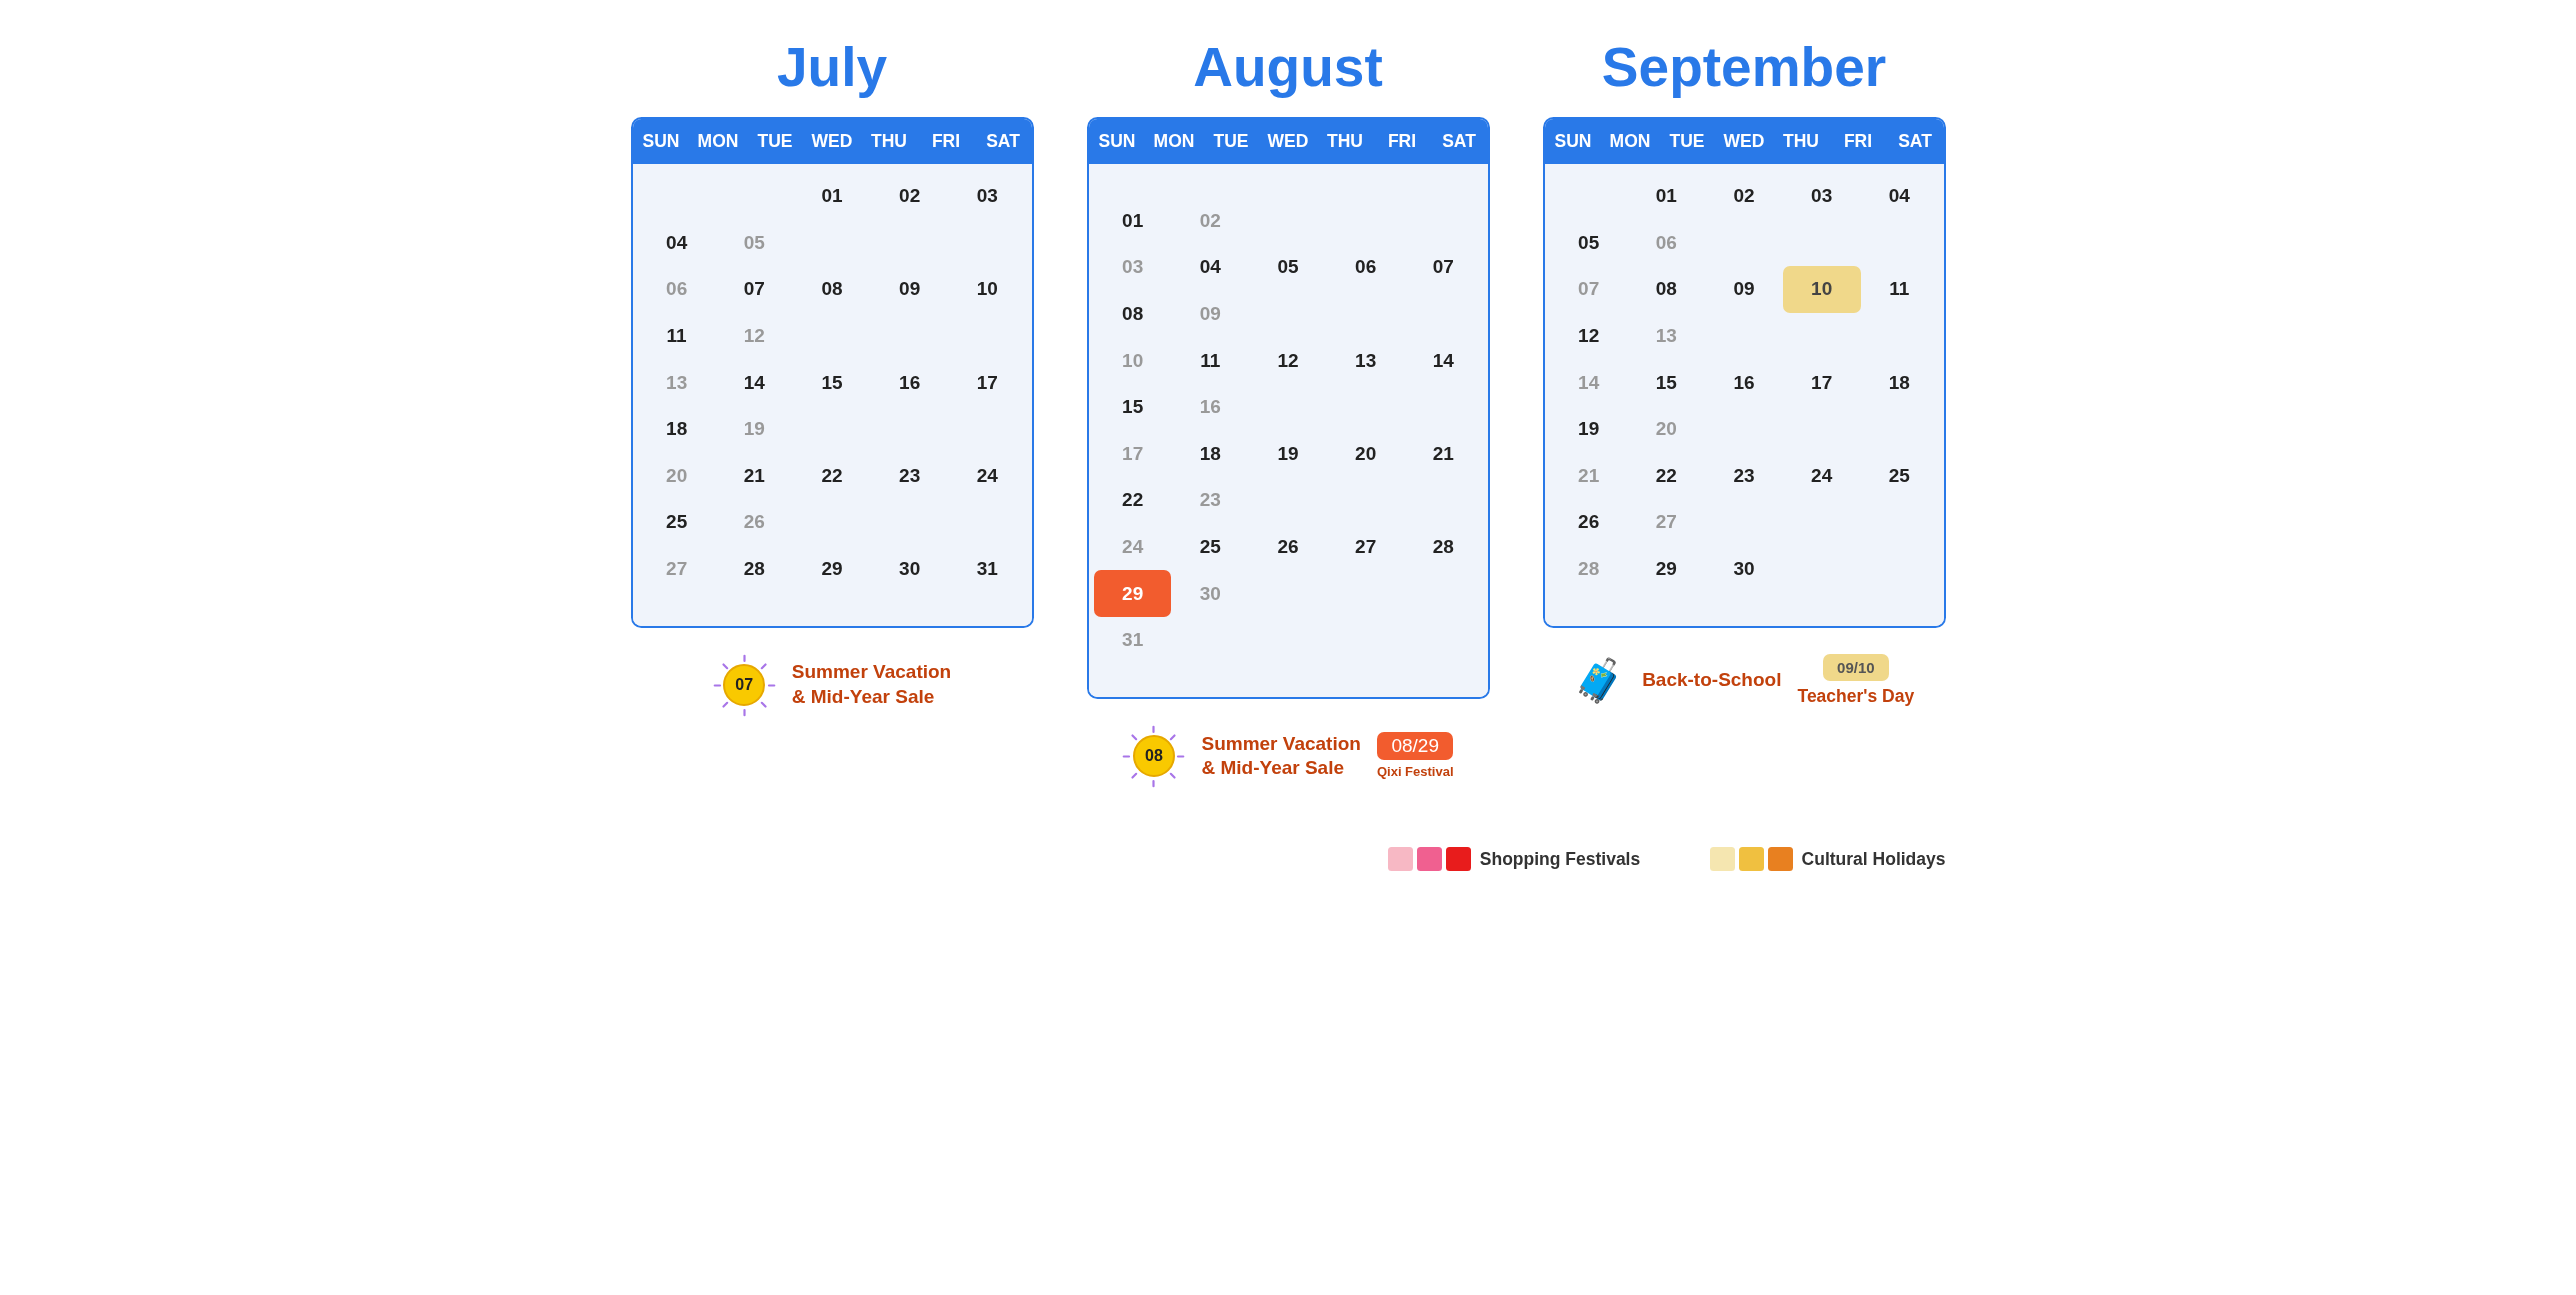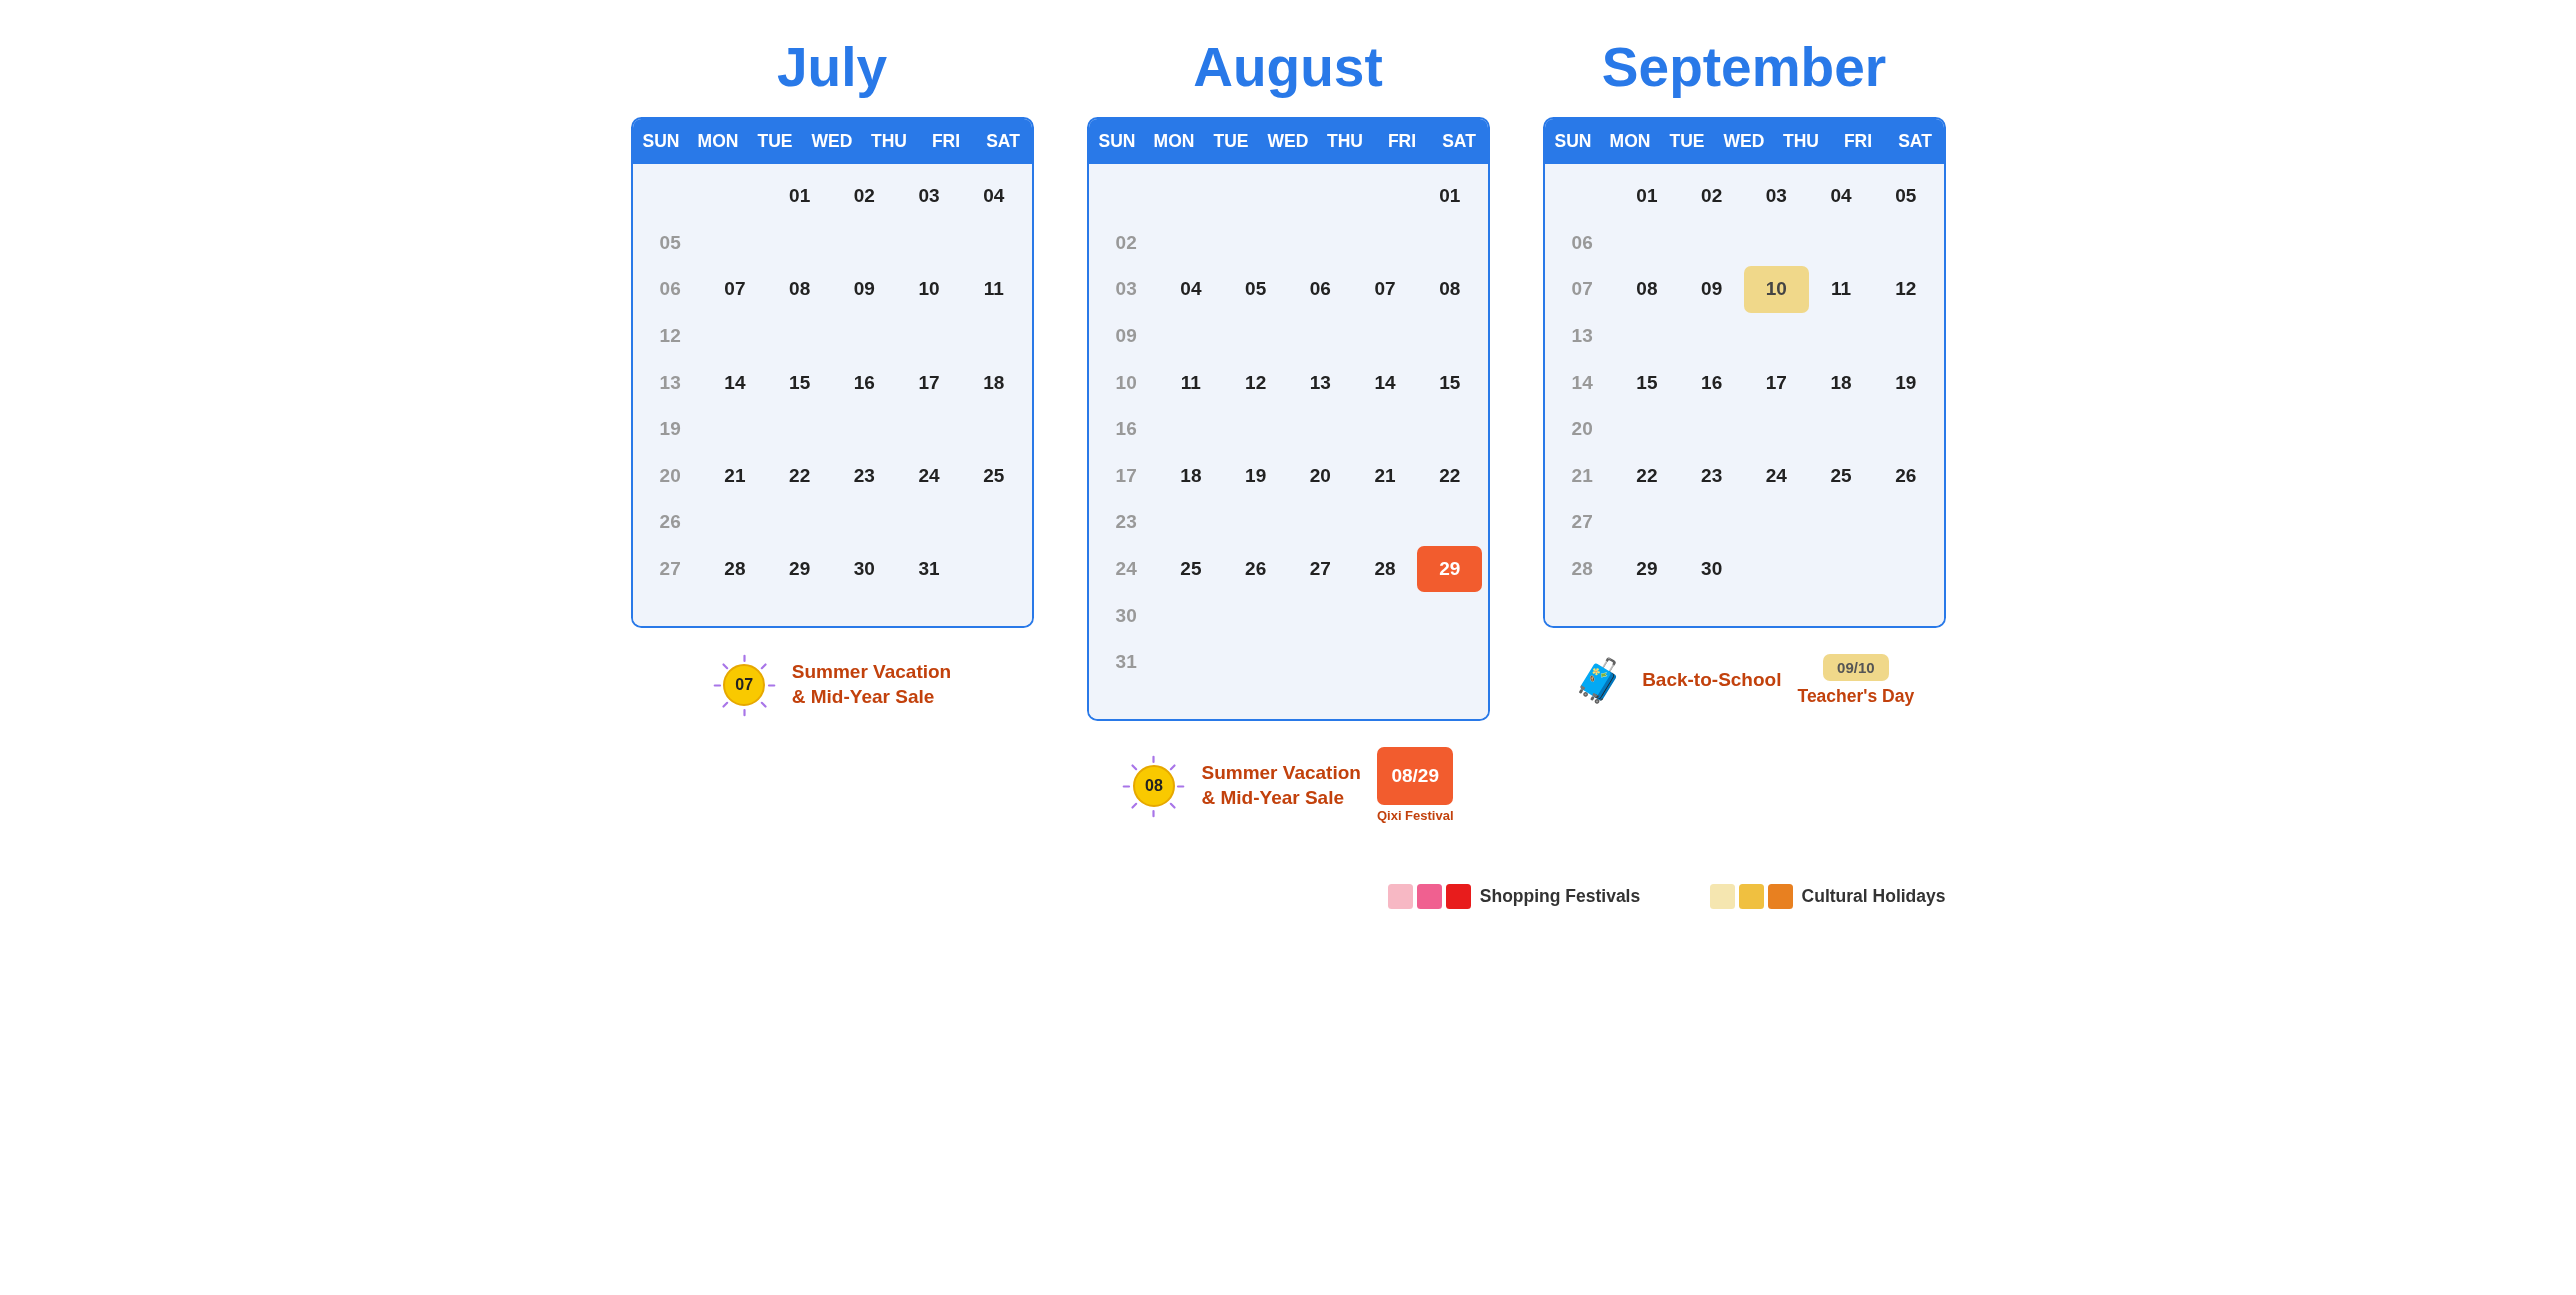--- a/index.html
+++ b/index.html
@@ -61,21 +61,21 @@
       padding: 12.3px 5.3px;
     }
 
     .cal-body {
       background: #f0f4fb;
       padding: 8.8px 5.3px;
     }
 
     .cal-row {
       display: grid;
-      grid-template-columns: repeat(6, 1fr);
+      grid-template-columns: repeat(5, 1fr);
     }
 
     .cal-cell {
       text-align: center;
       font-size: 19px;
       font-weight: 700;
       color: #222;
       padding: 12.3px 5.3px;
       cursor: default;
     }
@@ -147,23 +147,23 @@
       font-size: 19px;
       font-weight: 900;
       color: #c2410c;
       line-height: 1.3;
     }
 
     .event-badge-red {
       background: #f25c2e;
       color: #fff;
       font-size: 19px;
-      font-weight: 700;
+      font-weight: 400;
       border-radius: 7px;
-      padding: 18px 14px;
+      padding: 3px 14px;
     }
 
     .event-badge-yellow {
       background: #f0d88a;
       color: #555;
       font-size: 15px;
       font-weight: 900;
       border-radius: 7px;
       padding: 5.3px 14px;
     }

